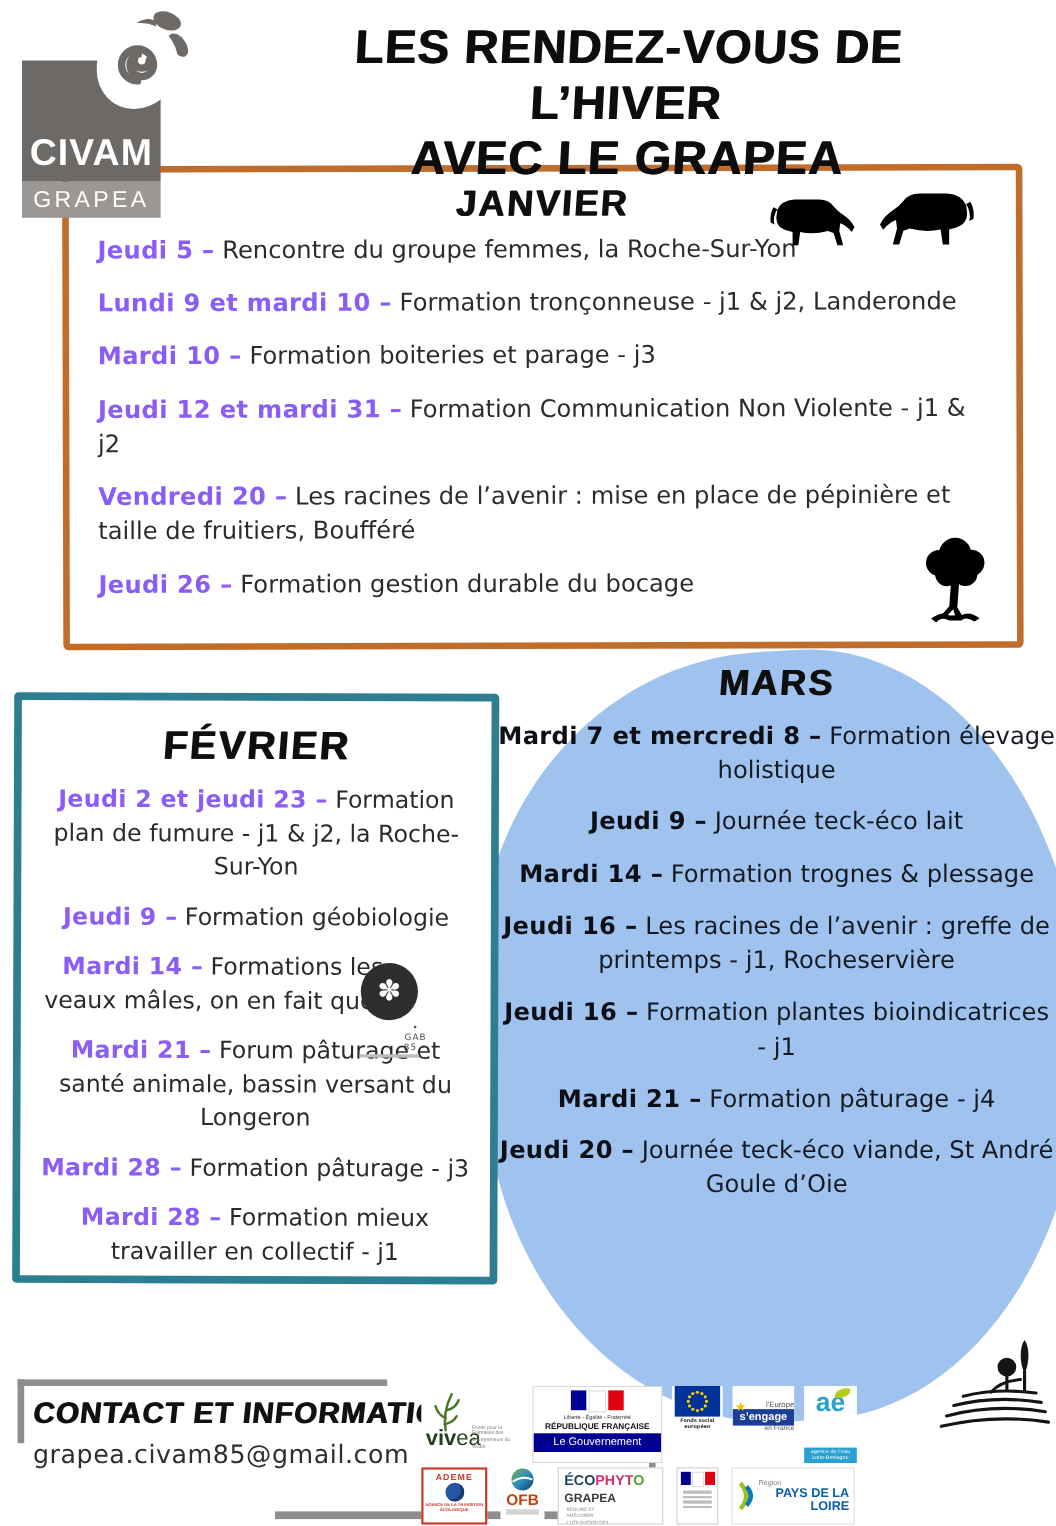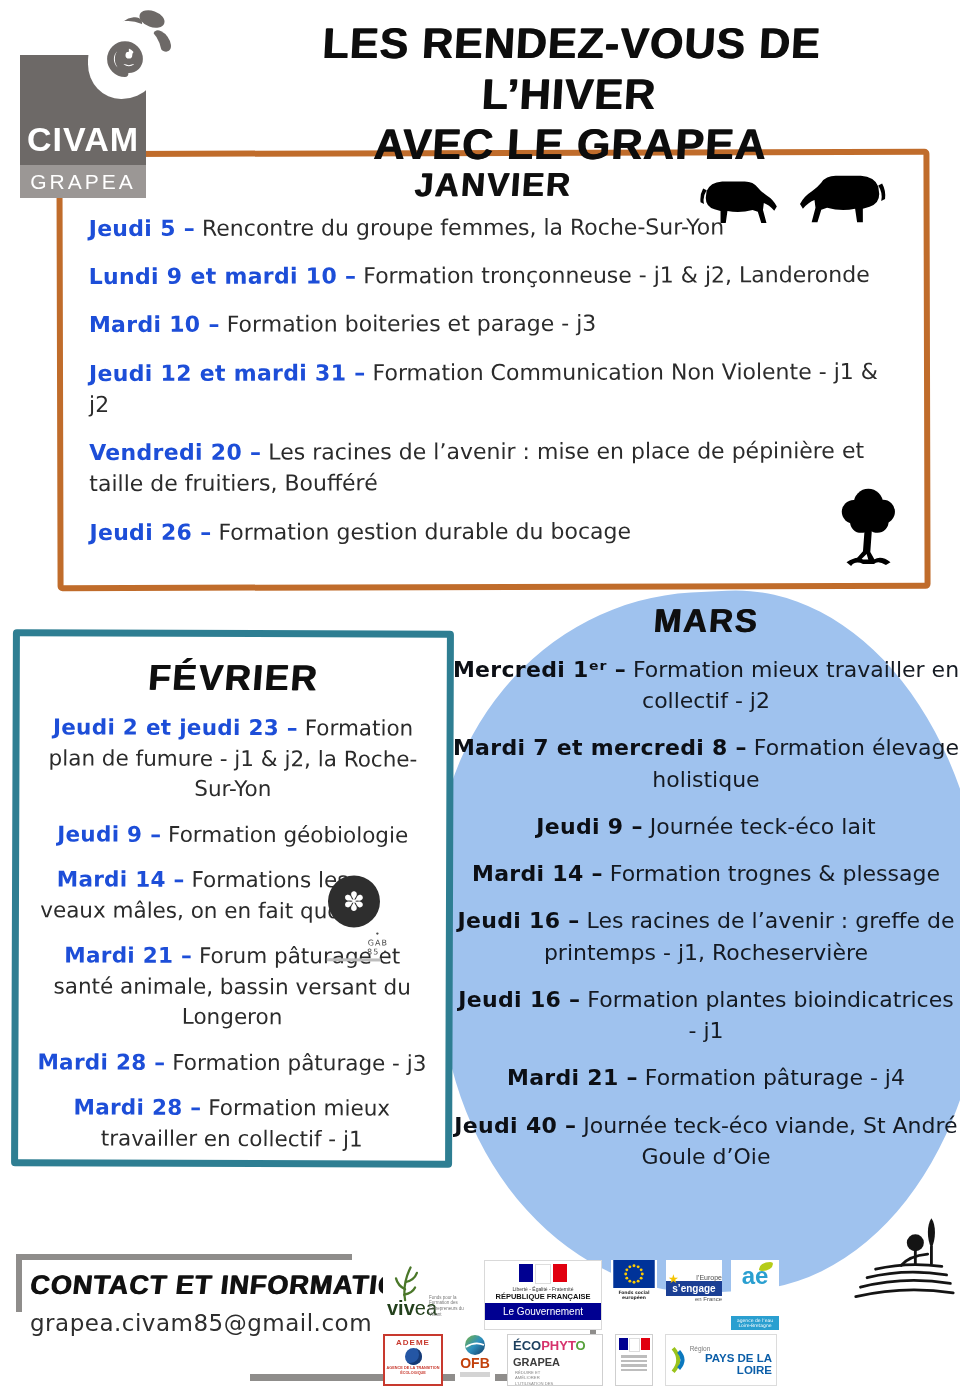--- a/index.html
+++ b/index.html
@@ -34,21 +34,21 @@
     margin:0;text-align:center;font-family:"Liberation Sans",sans-serif;font-weight:900;
     color:#0f0f0f;letter-spacing:2px;transform:skewX(-4deg);text-shadow:1px 0 #0f0f0f;
   }
   .janvier{
     position:absolute;left:57px;top:150px;width:873px;height:440px;box-sizing:border-box;
     border:6px solid #c06c2b;border-radius:5px;background:#fff;transform:rotate(-.15deg);
   }
   .janvier .month-title{font-size:33px;margin-top:10px;}
   .jan-events{padding:8px 26px 0 26px;}
   .event{margin:0 0 17px 0;font-size:22px;line-height:1.42;color:#2b2b2b;}
-  .event .date{font-weight:700;color:#1d4ed8;letter-spacing:.3px;}
+  .event .date{font-weight:700;color:#8b5cf6;letter-spacing:.3px;}
   .cows{position:absolute;right:30px;top:14px;display:flex;align-items:flex-end;gap:6px;}
   .tree-icon{position:absolute;right:18px;bottom:4px;}
   .fevrier{
     position:absolute;left:12px;top:630px;width:441px;height:537px;box-sizing:border-box;
     border:7px solid #2e7e92;border-radius:4px;background:#fff;transform:rotate(.2deg);z-index:3;
   }
   .fevrier .month-title{font-size:36px;margin-top:20px;}
   .fev-events{padding:14px 16px 0 16px;text-align:center;}
   .fevrier .event{margin-bottom:15px;font-size:21.5px;}
   .gab-logo{position:absolute;left:300px;top:238px;width:70px;text-align:center;}
@@ -187,28 +187,27 @@
       <span class="org">CIVAM</span>
     </div>
     <div class="civam-band">
       <span class="sub">GRAPEA</span>
     </div>
   </div>
 
   <div class="mars-blob"></div>
   <section class="mars">
     <h2 class="month-title">MARS</h2>
-    <p class="event"><span class="date">Mercredi 1ᵉʳ –</span> <span class="desc">Formation mieux travailler en collectif - j2</span></p>
     <p class="event"><span class="date">Mardi 7 et mercredi 8 –</span> <span class="desc">Formation élevage holistique</span></p>
     <p class="event"><span class="date">Jeudi 9 –</span> <span class="desc">Journée teck-éco lait</span></p>
     <p class="event"><span class="date">Mardi 14 –</span> <span class="desc">Formation trognes &amp; plessage</span></p>
     <p class="event"><span class="date">Jeudi 16 –</span> <span class="desc">Les racines de l’avenir : greffe de printemps - j1, Rocheservière</span></p>
     <p class="event"><span class="date">Jeudi 16 –</span> <span class="desc">Formation plantes bioindicatrices - j1</span></p>
     <p class="event"><span class="date">Mardi 21 –</span> <span class="desc">Formation pâturage - j4</span></p>
-    <p class="event"><span class="date">Jeudi 40 –</span> <span class="desc">Journée teck-éco viande, St André Goule d’Oie</span></p>
+    <p class="event"><span class="date">Jeudi 20 –</span> <span class="desc">Journée teck-éco viande, St André Goule d’Oie</span></p>
   </section>
 
   <section class="fevrier">
     <h2 class="month-title">FÉVRIER</h2>
     <div class="fev-events">
       <p class="event"><span class="date">Jeudi 2 et jeudi 23 –</span> <span class="desc">Formation plan de fumure - j1 &amp; j2, la Roche-Sur-Yon</span></p>
       <p class="event"><span class="date">Jeudi 9 –</span> <span class="desc">Formation géobiologie</span></p>
       <p class="event" style="padding-right:60px"><span class="date">Mardi 14 –</span> <span class="desc">Formations les veaux mâles, on en fait quoi ?</span></p>
       <p class="event"><span class="date">Mardi 21 –</span> <span class="desc">Forum pâturage et santé animale, bassin versant du Longeron</span></p>
       <p class="event"><span class="date">Mardi 28 –</span> <span class="desc">Formation pâturage - j3</span></p>

